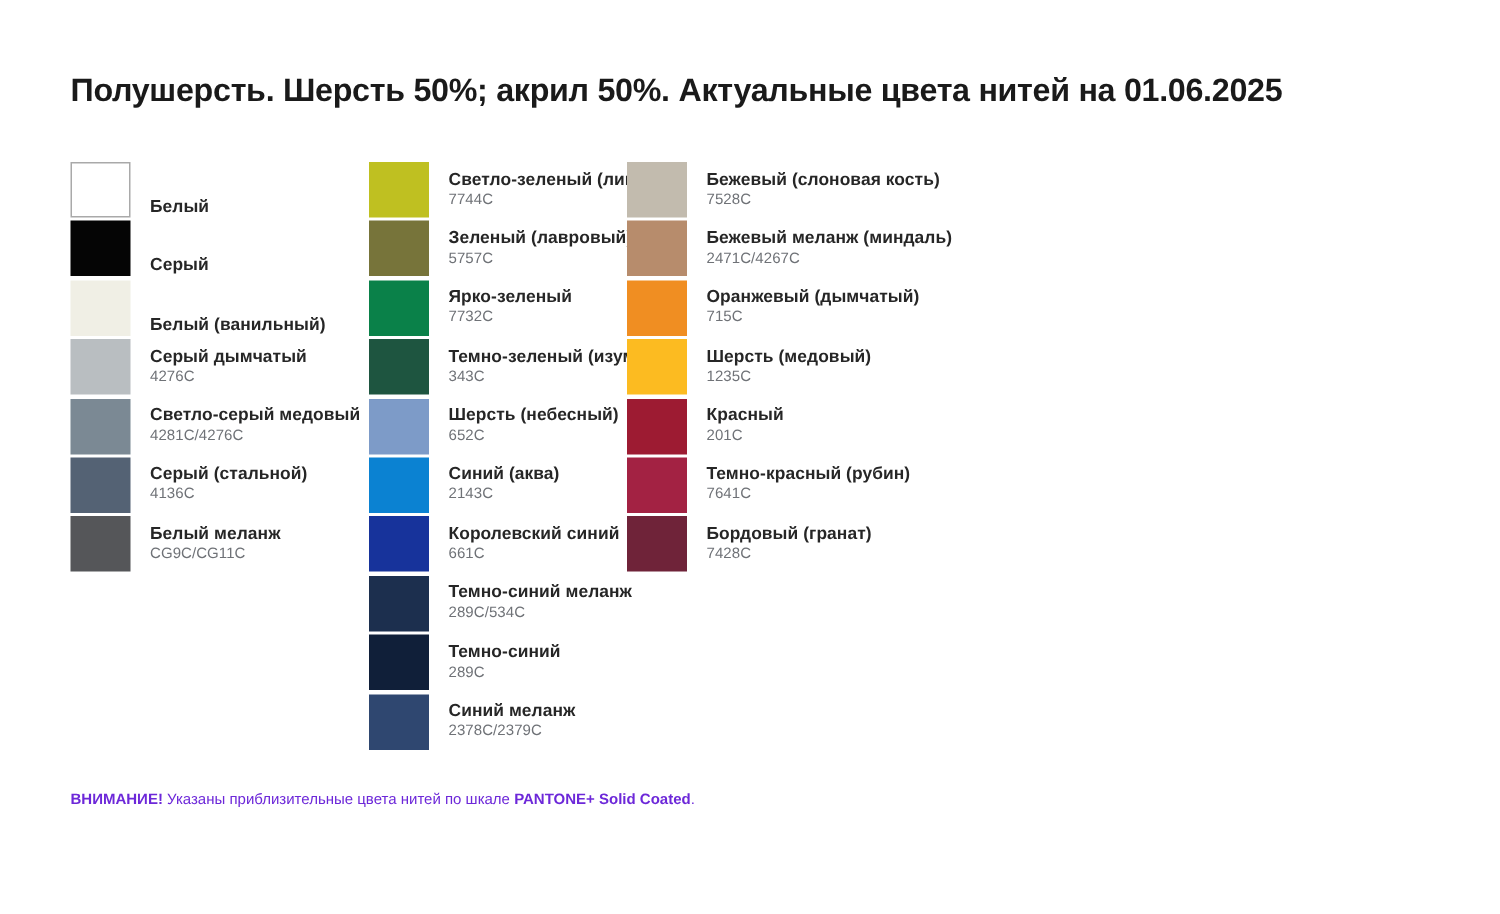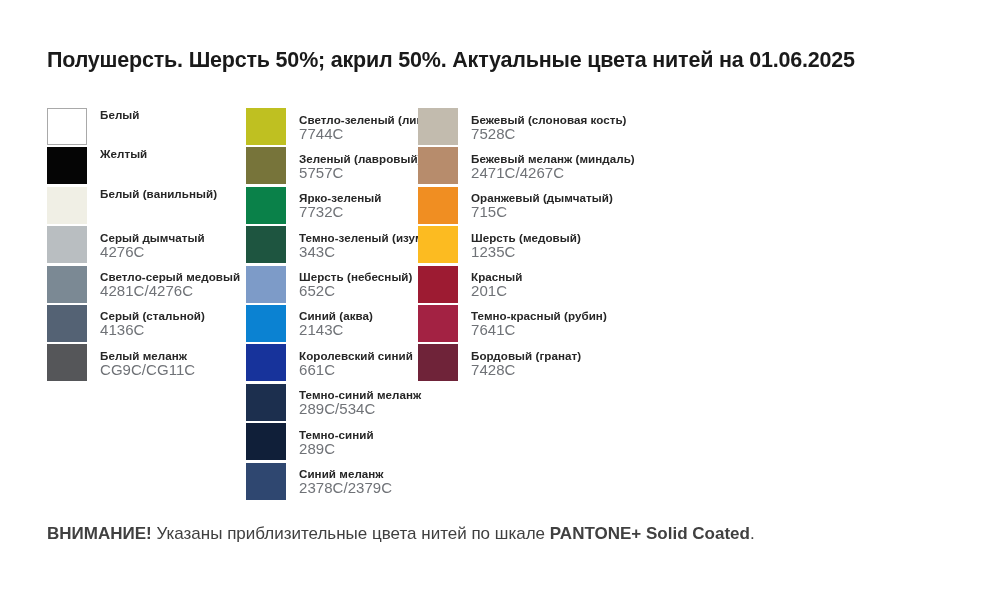--- a/index.html
+++ b/index.html
@@ -63,42 +63,42 @@
     position: absolute;
     left: 53px;
     top: 0;
     height: 37px;
     display: flex;
     flex-direction: column;
     justify-content: center;
     white-space: nowrap;
   }
   .labels.single {
-    justify-content: flex-start;
+    justify-content: flex-end;
   }
   .name {
     font-size: 11.6px;
     font-weight: bold;
     color: #262626;
     line-height: 14px;
     letter-spacing: 0.05px;
   }
   .code {
-    font-size: 15px;
+    font-size: 10px;
     font-weight: normal;
     color: #6f7277;
     line-height: 14px;
     letter-spacing: 0.05px;
   }
   .footer {
     position: absolute;
     left: 47px;
     top: 524px;
-    font-size: 17px;
-    color: #404040;
+    font-size: 10px;
+    color: #6d28d9;
     line-height: 20px;
   }
   .footer .line {
     white-space: nowrap;
   }
   .footer b {
     font-weight: bold;
   }
 </style>
 </head>
@@ -112,21 +112,21 @@
     <div class="column col-1">
         <div class="swatch-row">
           <div class="swatch bordered" style="background: rgb(255, 255, 255);"></div>
           <div class="labels single">
             <div class="name">Белый</div>
           </div>
         </div>
         <div class="swatch-row">
           <div class="swatch" style="background: rgb(5, 5, 5);"></div>
           <div class="labels single">
-            <div class="name">Желтый</div>
+            <div class="name">Серый</div>
           </div>
         </div>
         <div class="swatch-row">
           <div class="swatch" style="background: rgb(240, 239, 229);"></div>
           <div class="labels single">
             <div class="name">Белый (ванильный)</div>
           </div>
         </div>
         <div class="swatch-row">
           <div class="swatch" style="background: rgb(185, 190, 193);"></div>

